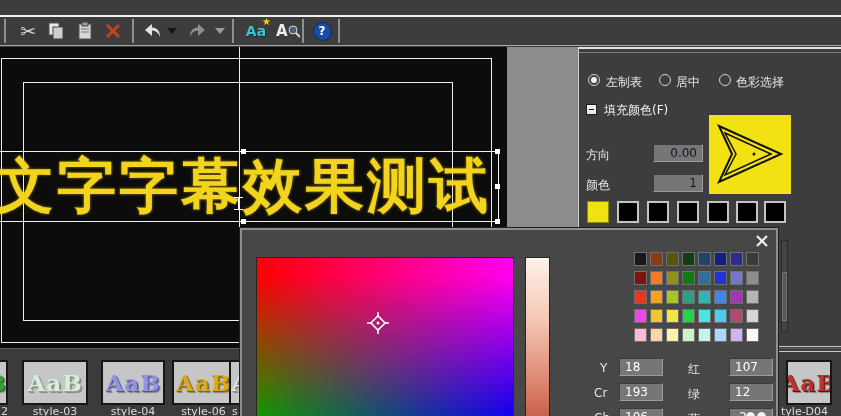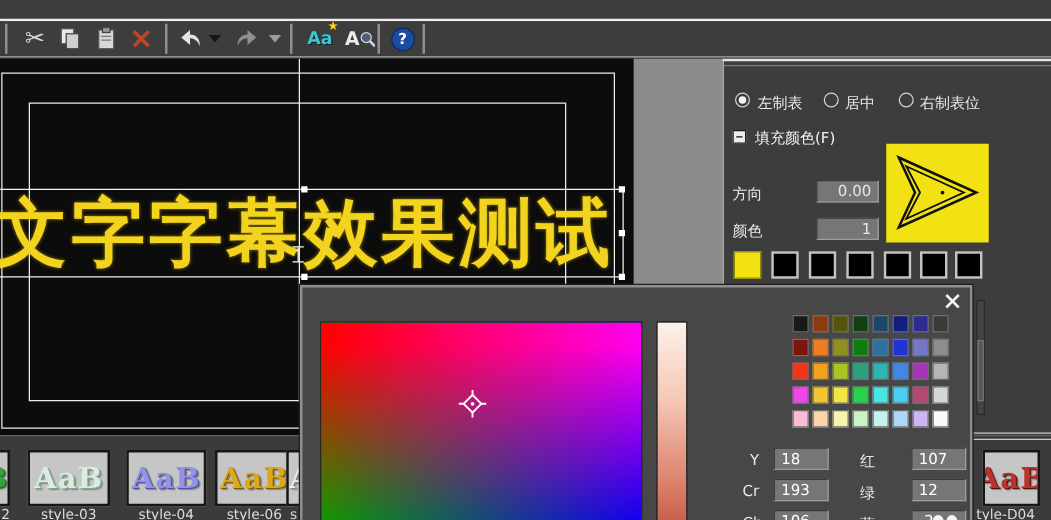--- a/index.html
+++ b/index.html
@@ -47,21 +47,21 @@
   
   .panel { position:absolute; left:578px; top:47px; width:263px; height:301px; background:#3d3d3d;
            border-top:2px solid #e3e3e3; border-left:1px solid #cfcfcf; }
   .panel .innerline { position:absolute; left:0; top:3px; width:263px; height:1px; background:#7c7c7c; }
   .radio { position:absolute; width:12px; height:12px; border-radius:50%; border:1px solid #d2d2d2; background:#3d3d3d; }
   .radio.sel:before { content:""; position:absolute; left:2px; top:2px; width:6px; height:6px; border-radius:50%; background:#f2f2f2; }
   .plabel { position:absolute; color:#e8e8e8; font-size:12px; white-space:nowrap; }
   .ptitle { position:absolute; color:#f4f4f4; font-size:12px; font-weight:normal; white-space:nowrap; }
   .collapse { position:absolute; width:11px; height:11px; background:#ededed; border:1px solid #1e1e1e; }
   .collapse:before { content:""; position:absolute; left:2px; top:4px; width:5px; height:1px; background:#111; }
-  .vbox { position:absolute; height:18px; background:#767676; color:#e5e5e5; font-size:12px; line-height:16px;
+  .vbox { position:absolute; height:18px; background:#767676; color:#0f172a; font-size:12px; line-height:16px;
           border:1px solid #9c9c9c; border-top-color:#3a3a3a; border-left-color:#3a3a3a; padding:0 5px; }
   .vbox.right { text-align:right; }
   .dirpreview { position:absolute; left:130px; top:66px; width:82px; height:79px; background:#f2e214; }
   .fswatch { position:absolute; top:152px; width:22px; height:22px; border:2px solid #c4c4c4; }
 
   
   .strip { position:absolute; left:0; top:348px; width:841px; height:68px; background:#3b3b3b; border-top:1px solid #5f5f5f; }
   .thumb { position:absolute; top:11px; height:45px; background:#c6c6c6; border:2px solid #161616;
            display:flex; align-items:center; justify-content:center; overflow:hidden; }
   .thumb span { font-family:"DejaVu Serif", serif; font-weight:bold; font-size:23px; letter-spacing:1px; }
@@ -180,21 +180,21 @@
   </div>
   <div class="gutter"></div>
 
   <div class="panel">
     <div class="innerline"></div>
     <div class="radio sel" style="left:9px; top:25px;"></div>
     <div class="plabel" style="left:27px; top:25px;">左制表</div>
     <div class="radio" style="left:80px; top:25px;"></div>
     <div class="plabel" style="left:97px; top:25px;">居中</div>
     <div class="radio" style="left:140px; top:25px;"></div>
-    <div class="plabel" style="left:157px; top:25px;">右制表位</div>
+    <div class="plabel" style="left:157px; top:25px;">色彩选择</div>
 
     <div class="collapse" style="left:7px; top:55px;"></div>
     <div class="ptitle" style="left:25px; top:53px;">填充颜色(F)</div>
 
     <div class="plabel" style="left:7px; top:98px;">方向</div>
     <div class="vbox right" style="left:74px; top:95px; width:50px;">0.00</div>
     <div class="plabel" style="left:7px; top:128px;">颜色</div>
     <div class="vbox right" style="left:74px; top:125px; width:50px;">1</div>
 
     <div class="dirpreview">

